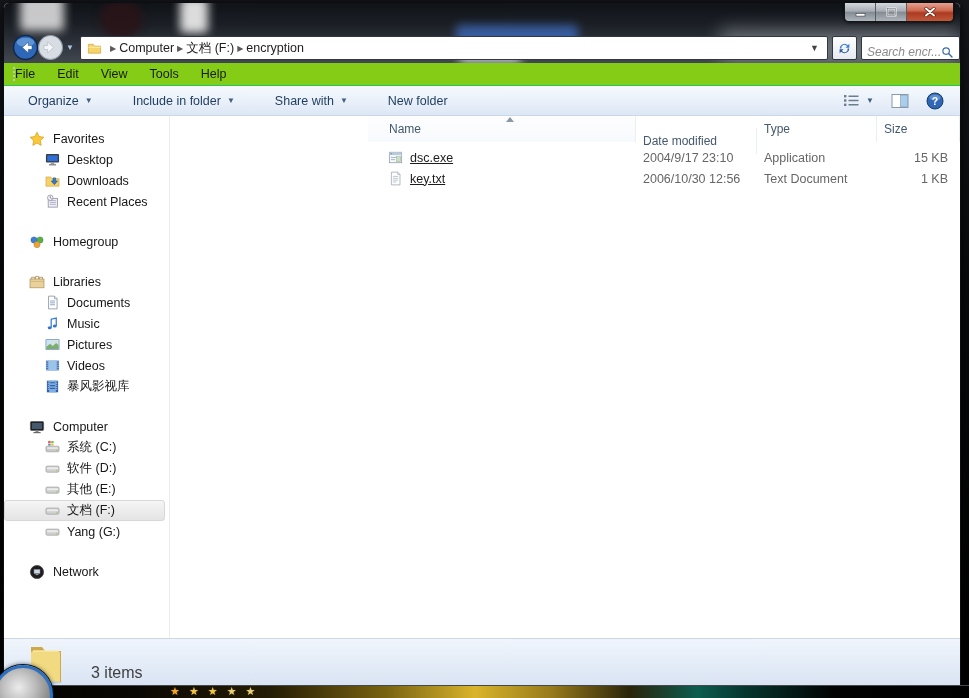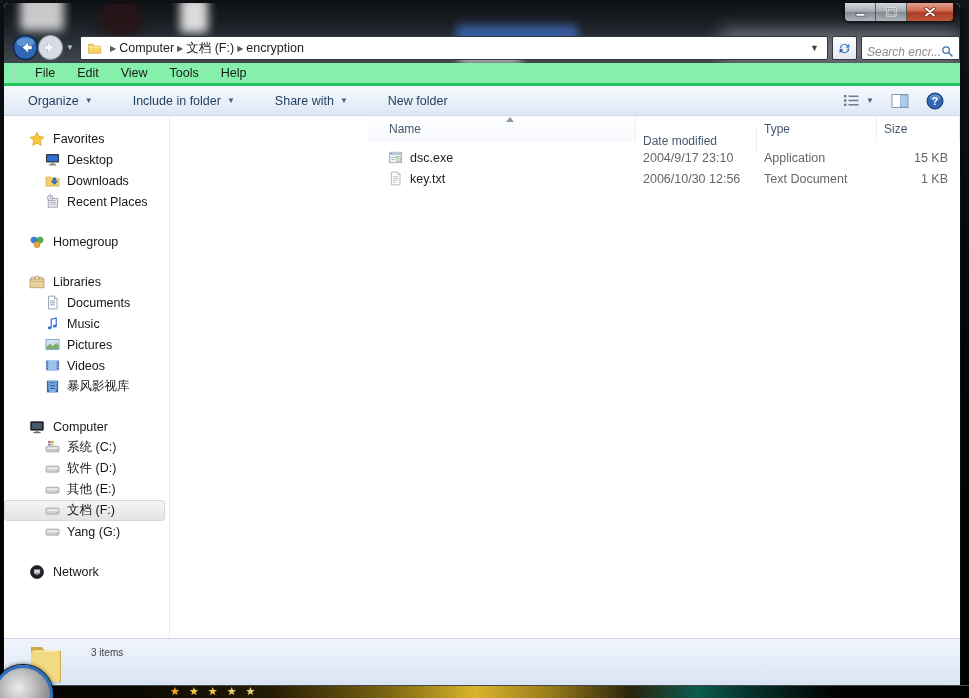--- a/index.html
+++ b/index.html
@@ -42,27 +42,27 @@
   .nav-chevron { position:absolute; left:62px; top:40px; font-size:8px; color:#a8c6e2; }
   .address-bar { position:absolute; left:76px; top:33px; width:748px; height:24px; background:#fff;
     border:1px solid #32383f; border-radius:2px; display:flex; align-items:center; padding:0 6px; gap:5px; font-size:12.5px; color:#1e1e1e; }
   .crumb-sep { font-size:8px; color:#5a5a5a; padding:0 3px; }
   .crumb { white-space:nowrap; }
   .addr-caret { margin-left:auto; font-size:9px; color:#444; padding-right:2px; }
   .refresh-button { position:absolute; left:828px; top:33px; width:25px; height:24px;
     background:linear-gradient(180deg,#fdfdfd,#e6ebf1); border:1px solid #32383f; border-radius:2px;
     display:flex; align-items:center; justify-content:center; }
   .search-box { position:absolute; left:857px; top:33px; width:99px; height:24px; background:#fff;
-    border:1px solid #32383f; border-radius:2px; display:flex; align-items:flex-start; padding:8px 5px; }
+    border:1px solid #32383f; border-radius:2px; display:flex; align-items:flex-end; padding:0 5px; }
   .search-box input { flex:1; min-width:0; border:none; outline:none; font-family:"Liberation Sans",sans-serif;
     font-size:12px; font-style:italic; color:#777; background:transparent; }
   .search-box input::placeholder { color:#8a8a8a; font-style:italic; }
 
   
-  .menubar { flex:0 0 23px; background:#86efac; border-bottom:3px solid #22c55e; display:flex; align-items:center; padding-left:20px; position:relative; }
+  .menubar { flex:0 0 23px; background:#84cc16; border-bottom:1px solid #22c55e; display:flex; align-items:center; position:relative; }
   .menu-grip { position:absolute; left:9px; top:4px; height:14px; border-left:2px dotted #c2c6cb; }
   .menu-item { padding:0 11px; font-size:12.5px; color:#1a1a1a; }
 
   
   .cmdbar { flex:0 0 30px; background:linear-gradient(180deg,#f5f9fd 0%,#e9f0f9 55%,#dce7f5 100%);
     border-bottom:1px solid #ccd8e7; display:flex; align-items:center; padding:0 16px 0 24px; }
   .cmd-item { font-size:12.5px; color:#1e3c5f; margin-right:40px; display:flex; align-items:center; gap:6px; white-space:nowrap; }
   .cmd-caret { font-size:8px; color:#41607f; }
   .cmd-right { margin-left:auto; display:flex; align-items:center; gap:17px; }
   .cmd-right .with-caret { display:flex; align-items:center; gap:6px; }
@@ -80,31 +80,31 @@
   .filearea { flex:1; display:flex; flex-direction:column; position:relative; overflow:hidden;align-items:flex-end; }
   .col-headers { flex:0 0 25px; display:flex; font-size:12px; color:#44586e; position:relative; }
   .col { display:flex; align-items:center; padding-left:7px; border-right:1px solid #e9eff6; height:100%; }
   .col.c-name { width:268px; padding-left:21px; background:linear-gradient(180deg,#fdfdfe,#f7fafd); }
   .col.c-date { width:121px;margin-top:12px; } .col.c-type { width:120px; } .col.c-size { width:83px; }
   .sort-arrow { position:absolute; left:138px; top:1px; width:0; height:0;
     border-left:4px solid transparent; border-right:4px solid transparent; border-bottom:5px solid #8a97a5; }
   .rows { padding-top:5px; }
   .file-row { display:flex; height:21px; align-items:center; font-size:12.5px; }
   .cell { white-space:nowrap; overflow:hidden; }
-  .cell.name { width:268px; display:flex; align-items:center; gap:7px; padding-left:20px; color:#1c1c1c; }
+  .cell.name { width:268px; display:flex; align-items:center; gap:7px; padding-left:20px; color:#1c1c1c;text-decoration:underline; }
   .cell.date { width:121px; padding-left:7px; color:#666; }
   .cell.type { width:120px; padding-left:7px; color:#666; }
   .cell.size { width:83px; padding-right:12px; color:#666; text-align:right; }
 
   
   .statusbar { flex:0 0 47px; background:linear-gradient(180deg,#f0f5fc 0%,#e2ebf7 60%,#d9e4f3 100%);
     border-top:1px solid #ccd6e4; position:relative; }
   .big-folder { position:absolute; left:24px; top:3px; width:36px; height:42px; }
   .big-folder svg { width:100%; height:100%; }
-  .items-count { position:absolute; left:87px; top:8px; font-size:10px; color:#3f3f3f; }
+  .items-count { position:absolute; left:87px; top:25px; font-size:16px; color:#3f3f3f; }
 
   
   .bottom-strip { position:absolute; left:0; right:0; bottom:0; height:13px; z-index:4;
     border-top:1px solid #45484d;
     background:linear-gradient(90deg,#020202 0%,#0a0803 14%,#241c04 28%,#7a6412 40%,#d9b42c 49%,#96791b 57%,#2a240a 65%,#0d5c50 72%,#06352e 77%,#020202 86%,#000 100%); }
   .star-row { position:absolute; left:170px; bottom:0; height:13px; display:flex; align-items:center; gap:9px; z-index:5; }
   .star { font-size:11px; line-height:11px; text-shadow:0 0 2px #5a4408; }
   .avatar-circle { position:absolute; left:-7px; bottom:-27px; width:60px; height:60px; border-radius:50%;
     background:radial-gradient(circle at 42% 36%, #ececec 0%, #bdbdbd 35%, #8d8d8d 65%, #636363 100%);
     border:3px solid #2f6fc0; box-shadow:0 0 5px rgba(0,0,0,.9), 0 0 0 1px #0c2038; z-index:6; }

